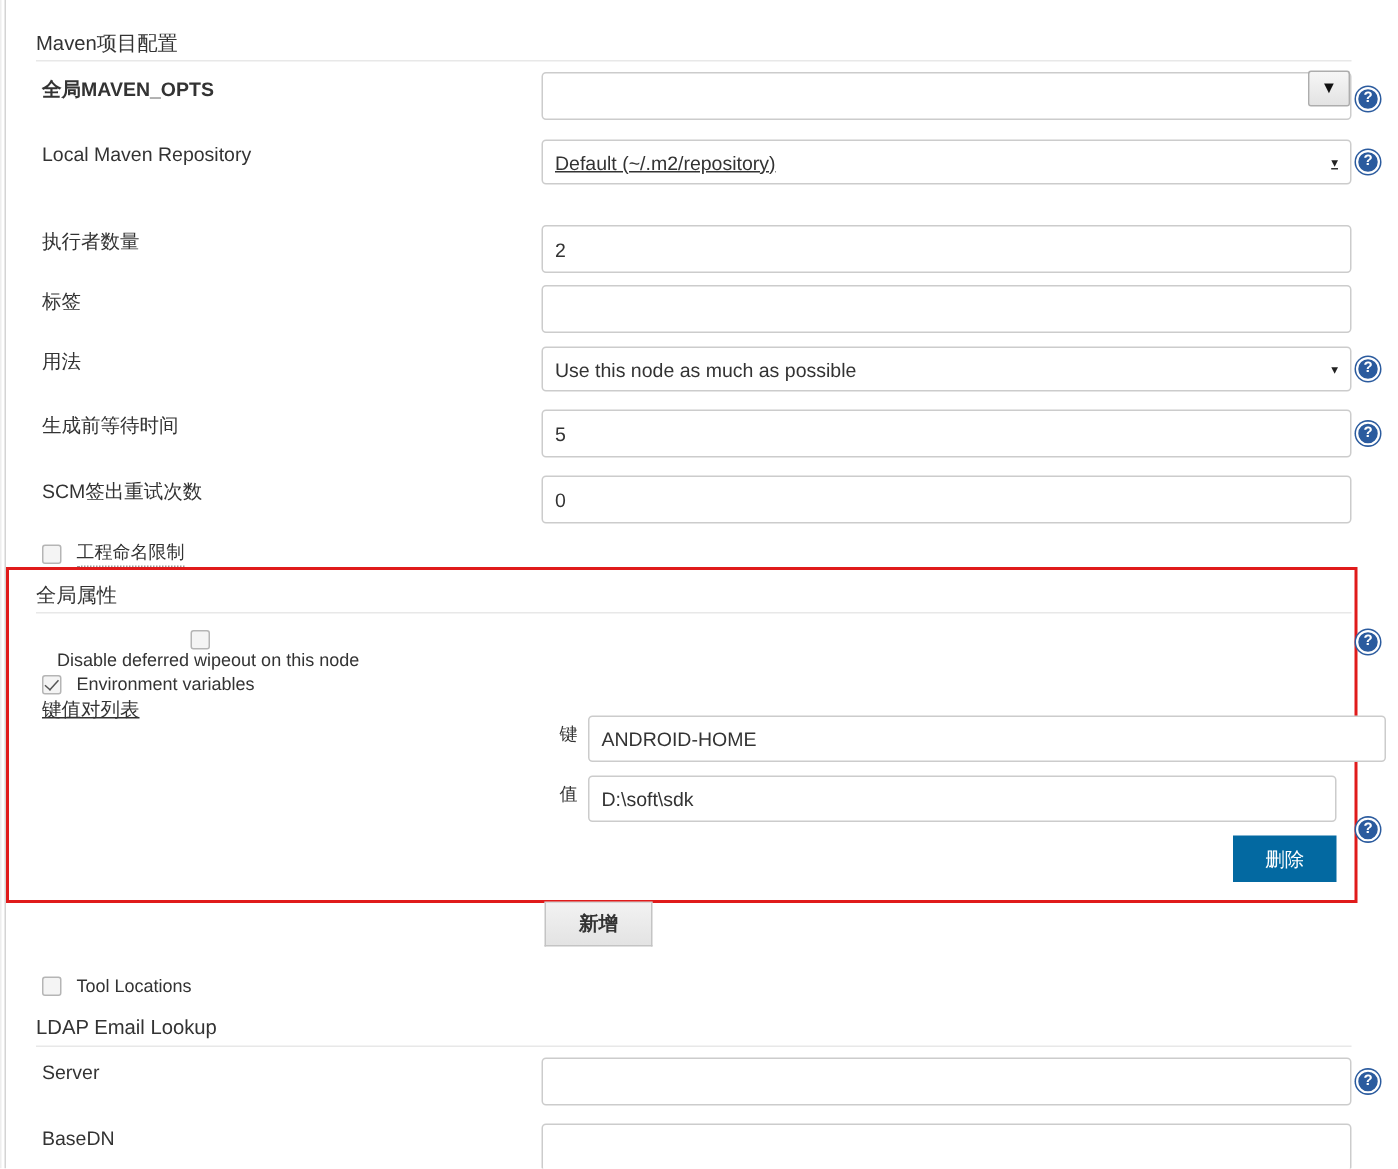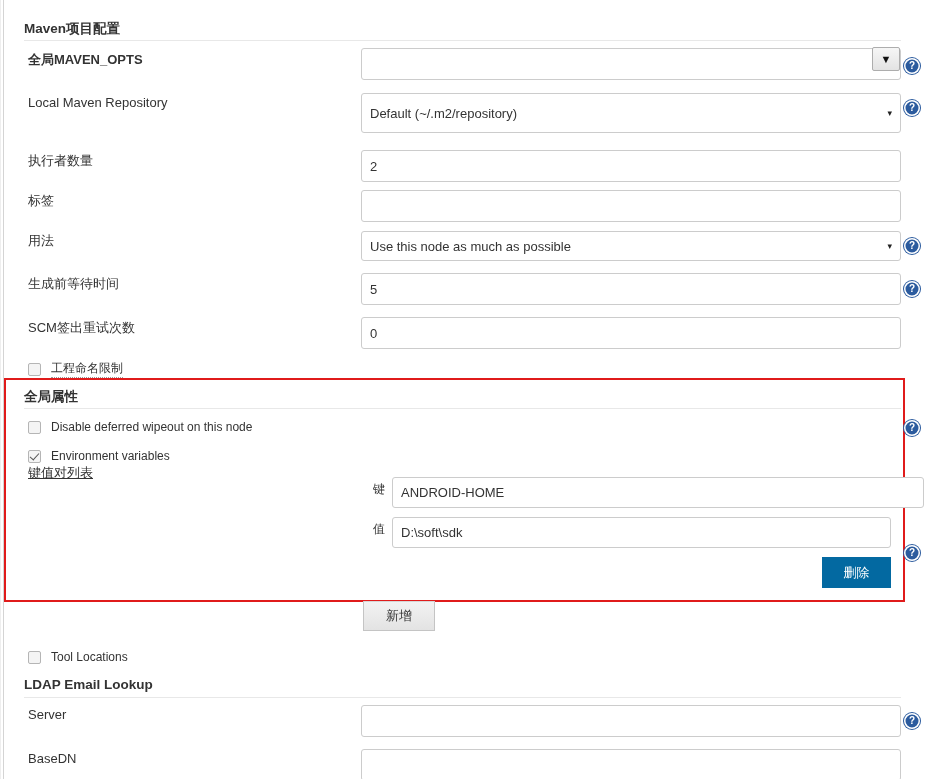--- a/index.html
+++ b/index.html
@@ -40,21 +40,21 @@
     left: 0;
     top: 0;
     width: 932px;
     height: 779px;
   }
 
   
   .section-header {
     position: absolute;
     left: 24px;
-    font-weight: bold;
+    font-weight: normal;
     font-size: 13.5px;
     color: #333;
     white-space: nowrap;
   }
   .section-rule {
     position: absolute;
     left: 24px;
     height: 1px;
     background: #e8e8e8;
   }
@@ -184,20 +184,21 @@
     border: 1px solid #c4c4c4;
     border-top-color: #d6d6d6;
     background: linear-gradient(to bottom, #f2f2f2 0%, #e3e3e3 100%);
     color: #333;
     font-size: 13px;
     display: flex;
     align-items: center;
     justify-content: center;
     cursor: pointer;
     user-select: none;
+    font-weight: bold;
   }
   .btn-red {
     position: absolute;
     box-sizing: border-box;
     background: #0369a1;
     color: #ffffff;
     font-size: 13px;
     border: none;
     display: flex;
     align-items: center;
@@ -233,21 +234,21 @@
   <div class="section-rule" style="top:40px; width:877px;"></div>
 
   <div class="row-label" style="top:51px;font-weight:bold;">全局MAVEN_OPTS</div>
   <div class="field" style="left:361px; top:48px; width:540px; height:32px;"></div>
   <div class="combo-btn" style="left:872px; top:47px; width:28px; height:24px;">
     <span>▼</span>
   </div>
   <div class="help-icon" style="left:904px; top:58px;">?</div>
 
   <div class="row-label" style="top:95px;">Local Maven Repository</div>
-  <div class="select-field" style="left:361px; top:93px; width:540px; height:40px;">
+  <div class="select-field" style="left:361px; top:93px; width:540px; height:30px;text-decoration:underline;">
     <span>Default (~/.m2/repository)</span>
     <span class="select-caret">▾</span>
   </div>
   <div class="help-icon" style="left:904px; top:100px;">?</div>
 
   <div class="row-label" style="top:152px;">执行者数量</div>
   <div class="field" style="left:361px; top:150px; width:540px; height:32px;">2</div>
 
   <div class="row-label" style="top:192px;">标签</div>
   <div class="field" style="left:361px; top:190px; width:540px; height:32px;"></div>
@@ -269,21 +270,21 @@
   <div class="cb-row" style="left:28px; top:360px;">
     <span class="cb"></span>
     <span class="cb-label helpy">工程命名限制</span>
   </div>
 
   <div class="redbox" style="left:4px; top:378px; width:901px; height:224px;"></div>
 
   <div class="section-header" style="top:388px;">全局属性</div>
   <div class="section-rule" style="top:408px; width:877px;"></div>
 
-  <div class="cb-row" style="left:28px; top:420px;">
+  <div class="cb-row" style="left:28px; top:420px;flex-direction:column;">
     <span class="cb"></span>
     <span class="cb-label">Disable deferred wipeout on this node</span>
   </div>
   <div class="help-icon" style="left:904px; top:420px;">?</div>
 
   <div class="cb-row" style="left:28px; top:449px;">
     <span class="cb checked"></span>
     <span class="cb-label">Environment variables</span>
   </div>
 

